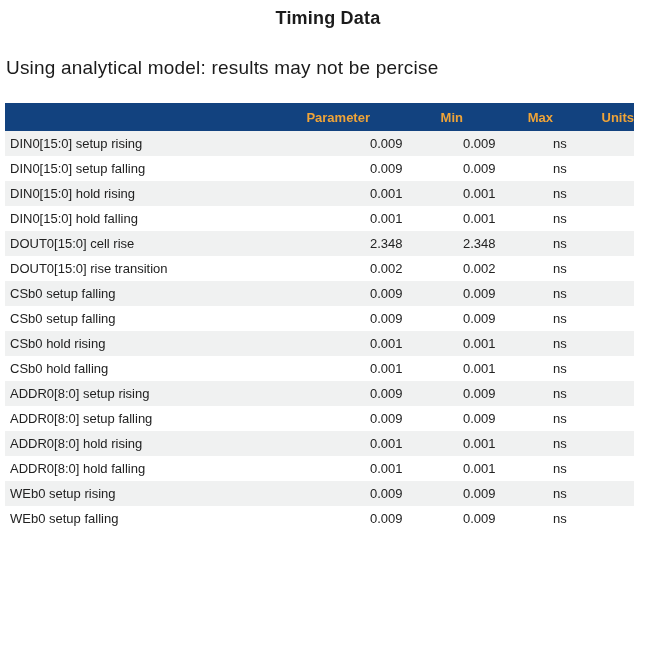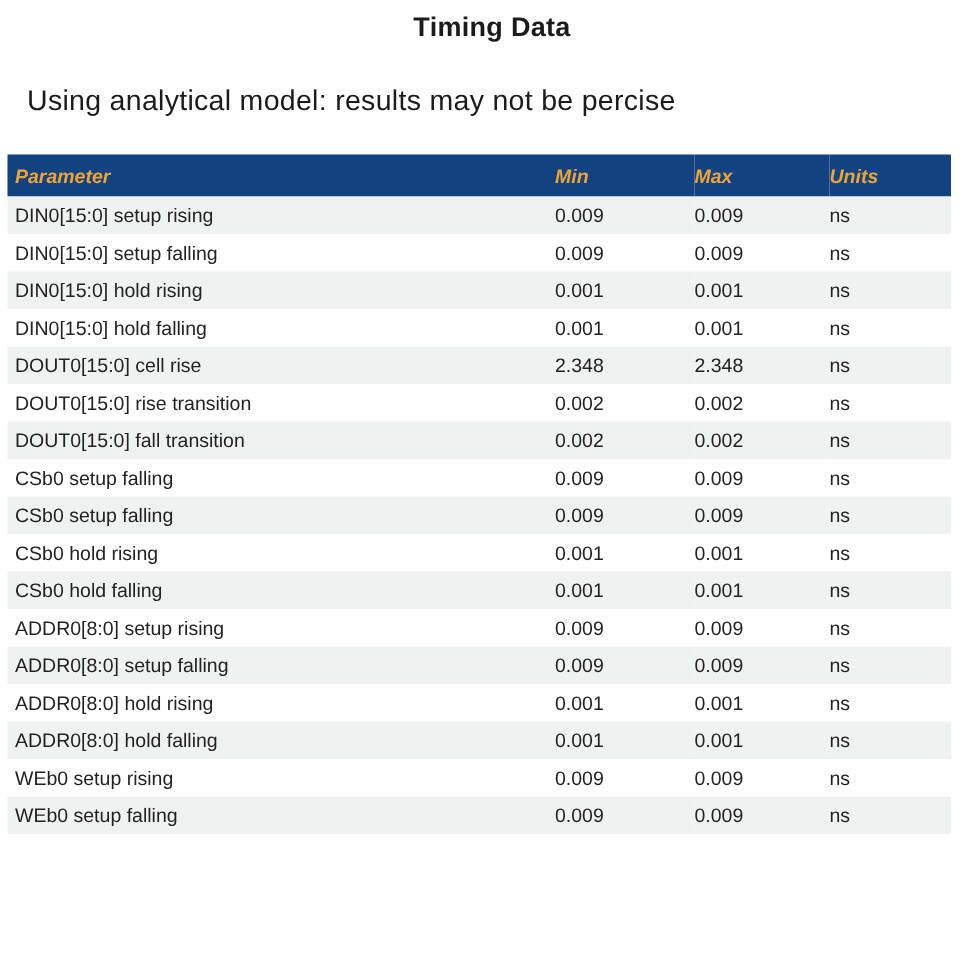--- a/index.html
+++ b/index.html
@@ -16,44 +16,43 @@
     font-family:"Liberation Sans","DejaVu Sans",sans-serif;
     color:var(--body-text);
   }
   .page-title{
     margin:0;padding:8px 0 0 6px;
     font-size:18px;font-weight:bold;color:var(--title-text);
     letter-spacing:0.2px;
     text-align:center;
   }
   .page-subtitle{
-    margin:0;padding:28px 0 0 18px;
+    margin:0;padding:28px 0 0 6px;
     font-size:19px;font-weight:normal;color:var(--title-text);
     letter-spacing:0.2px;
   }
   table.timing-table{
     margin:24px 0 0 5px;
     width:629px;
     border-collapse:collapse;
     table-layout:fixed;
     font-size:13px;
   }
   col.c-param{width:365px;}
   col.c-min{width:93px;}
   col.c-max{width:90px;}
   col.c-units{width:81px;}
   thead th{
     background:var(--header-bg);
     color:var(--header-text);
     font-weight:bold;
-    text-align:left;
+    text-align:right;
     height:28px;
     padding:0;
     vertical-align:middle;
-    font-style:italic;
   }
   thead th:first-child{padding-left:5px;}
   tbody td{
     height:25px;
     padding:0;
     vertical-align:middle;
     color:var(--body-text);
   }
   tbody td:first-child{padding-left:5px;}
   tbody tr:nth-child(odd){background:var(--row-alt-bg);}
@@ -111,26 +110,20 @@
     <td>2.348</td>
     <td>ns</td>
   </tr>
       <tr>
     <td>DOUT0[15:0] rise transition</td>
     <td>0.002</td>
     <td>0.002</td>
     <td>ns</td>
   </tr>
       <tr>
-    <td>DOUT0[15:0] fall transition</td>
-    <td>0.002</td>
-    <td>0.002</td>
-    <td>ns</td>
-  </tr>
-      <tr>
     <td>CSb0 setup falling</td>
     <td>0.009</td>
     <td>0.009</td>
     <td>ns</td>
   </tr>
       <tr>
     <td>CSb0 setup falling</td>
     <td>0.009</td>
     <td>0.009</td>
     <td>ns</td>

